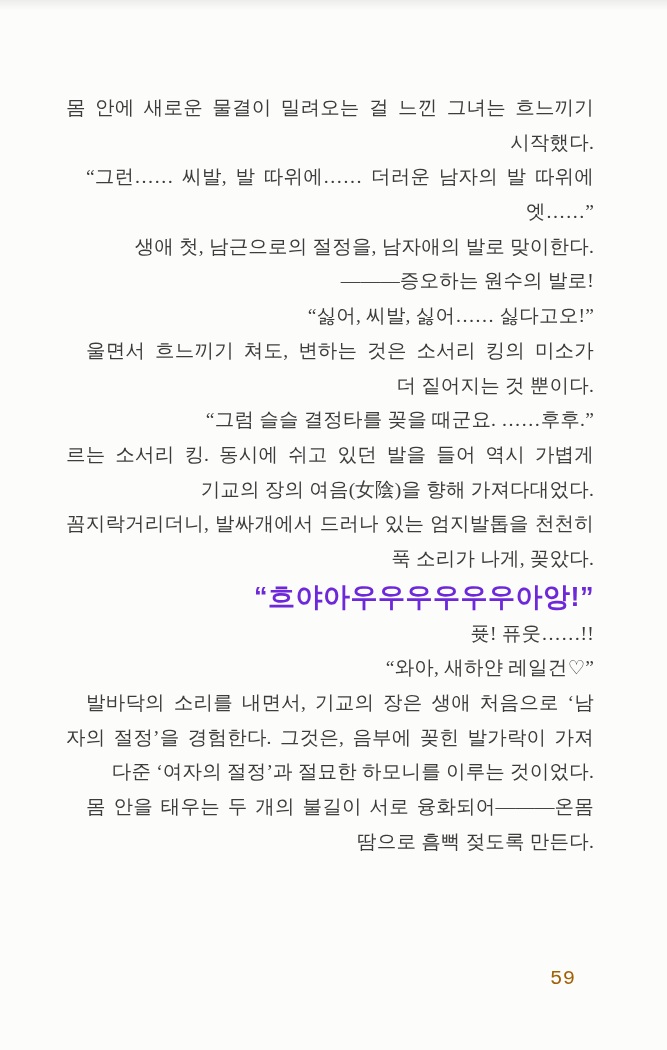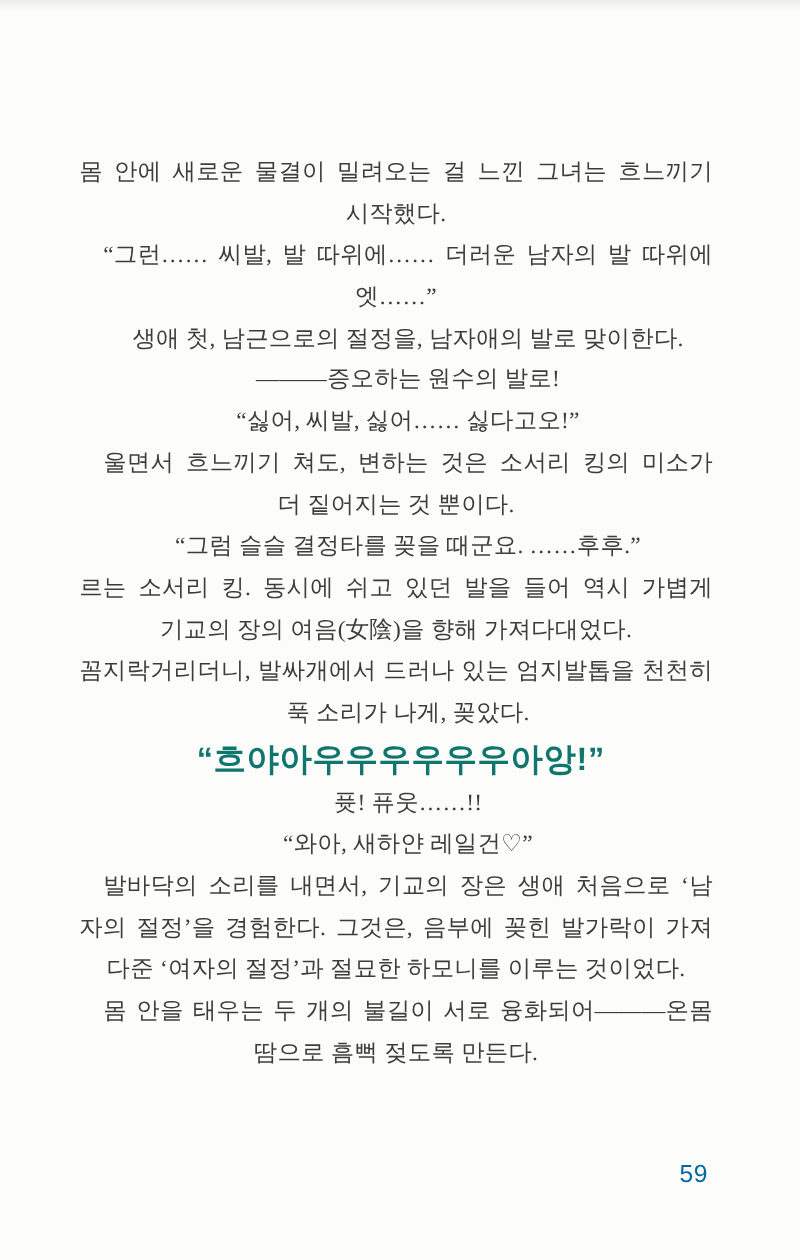--- a/index.html
+++ b/index.html
@@ -20,57 +20,56 @@
     top: 0; left: 0;
     width: 667px; height: 10px;
     background: linear-gradient(180deg, rgba(190,190,188,0.25), rgba(252,252,250,0));
   }
   .text-block {
     position: absolute;
     left: 66px;
     top: 91px;
     width: 528px;
     color: #3c3c3c;
-    margin-top: 36px;
   }
   .ln {
     font-size: 19.5px;
     line-height: 34.7px;
     height: 34.7px;
     overflow: hidden;
     letter-spacing: 0.2px;
     white-space: normal;
-    text-align: center;
+    text-align: right;
   }
   .ln.jf {
     text-align: justify;
     text-align-last: justify;
   }
   .ln.in {
     text-indent: 20px;
   }
   .ln.big {
     font-size: 27px;
     line-height: 40px;
     height: 40px;
     font-weight: 700;
-    color: #0f766e;
+    color: #6d28d9;
     letter-spacing: 0.5px;
     text-indent: 8px;
     font-family: "Liberation Sans", "DejaVu Sans", sans-serif;
   }
   .page-number {
     position: absolute;
     left: 550px;
     top: 967px;
     width: 40px;
-    text-align: right;
+    text-align: left;
     font-size: 20.5px;
-    color: #0369a1;
-    font-family: Liberation Sans, sans-serif;
+    color: #a16207;
+    font-family: Liberation Mono, monospace;
     letter-spacing: 0.5px;
   }
 </style>
 </head>
 <body>
 
 <div class="scan-edge"></div>
 
 <div class="text-block">
   <div class="ln jf">몸 안에 새로운 물결이 밀려오는 걸 느낀 그녀는 흐느끼기</div>

